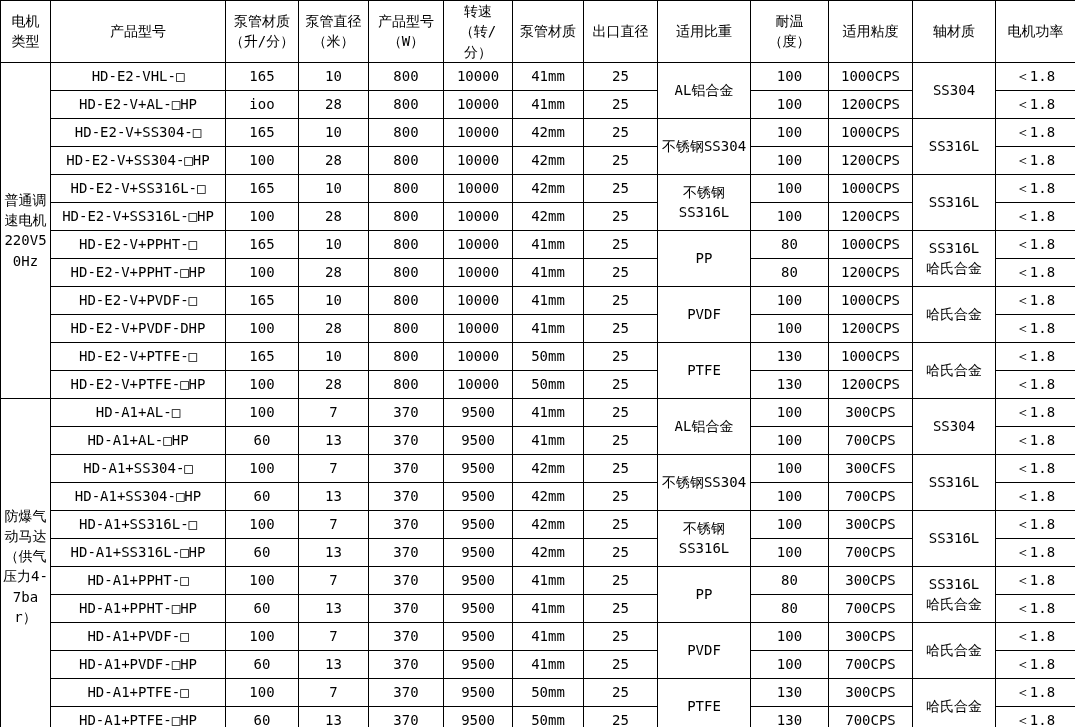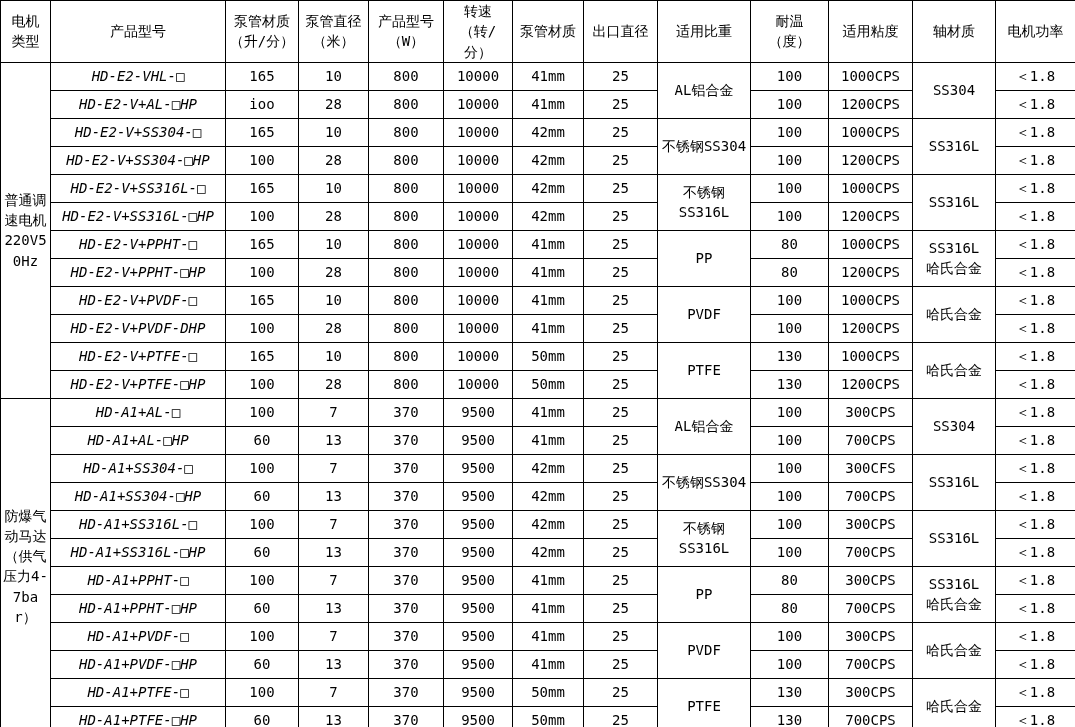--- a/index.html
+++ b/index.html
@@ -29,21 +29,20 @@
     overflow: hidden;
     line-height: 1.45;
   }
   thead tr { height: 55px; }
   tbody tr { height: 28px; }
   th { white-space: pre-line; }
   td.model {
     text-align: left;
     padding-left: 4px;
     white-space: nowrap;
-    font-style: italic;
   }
   td.motor {
     word-break: break-all;
     line-height: 1.9;
     padding: 0 3px;
   }
   td.multiline { white-space: pre-line; line-height: 1.35; }
 </style>
 </head>
 <body>

